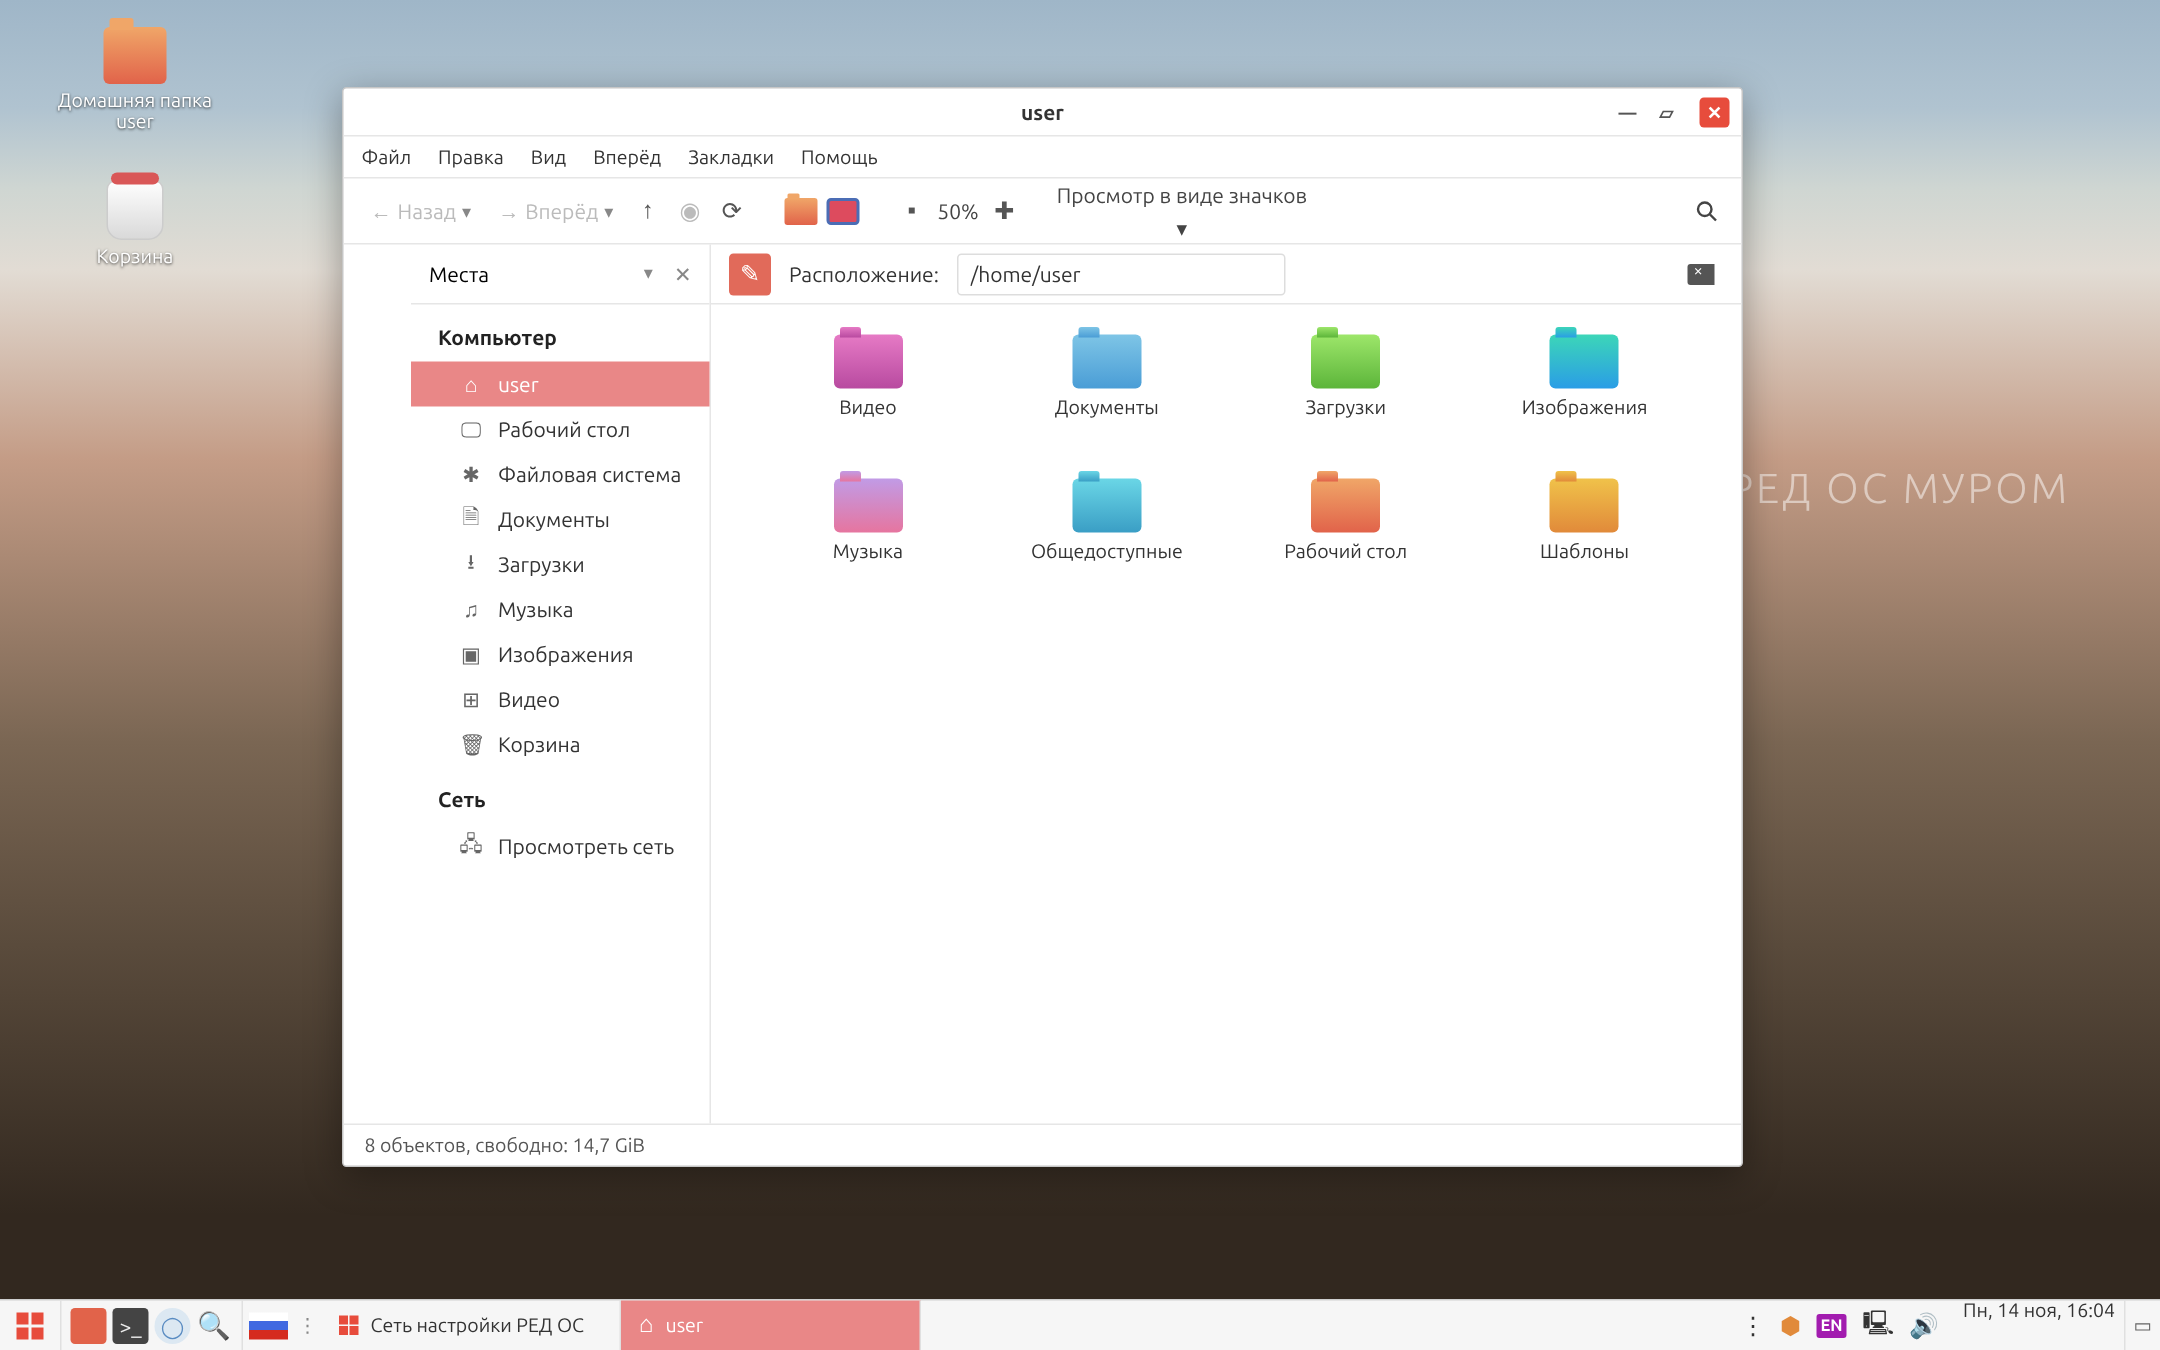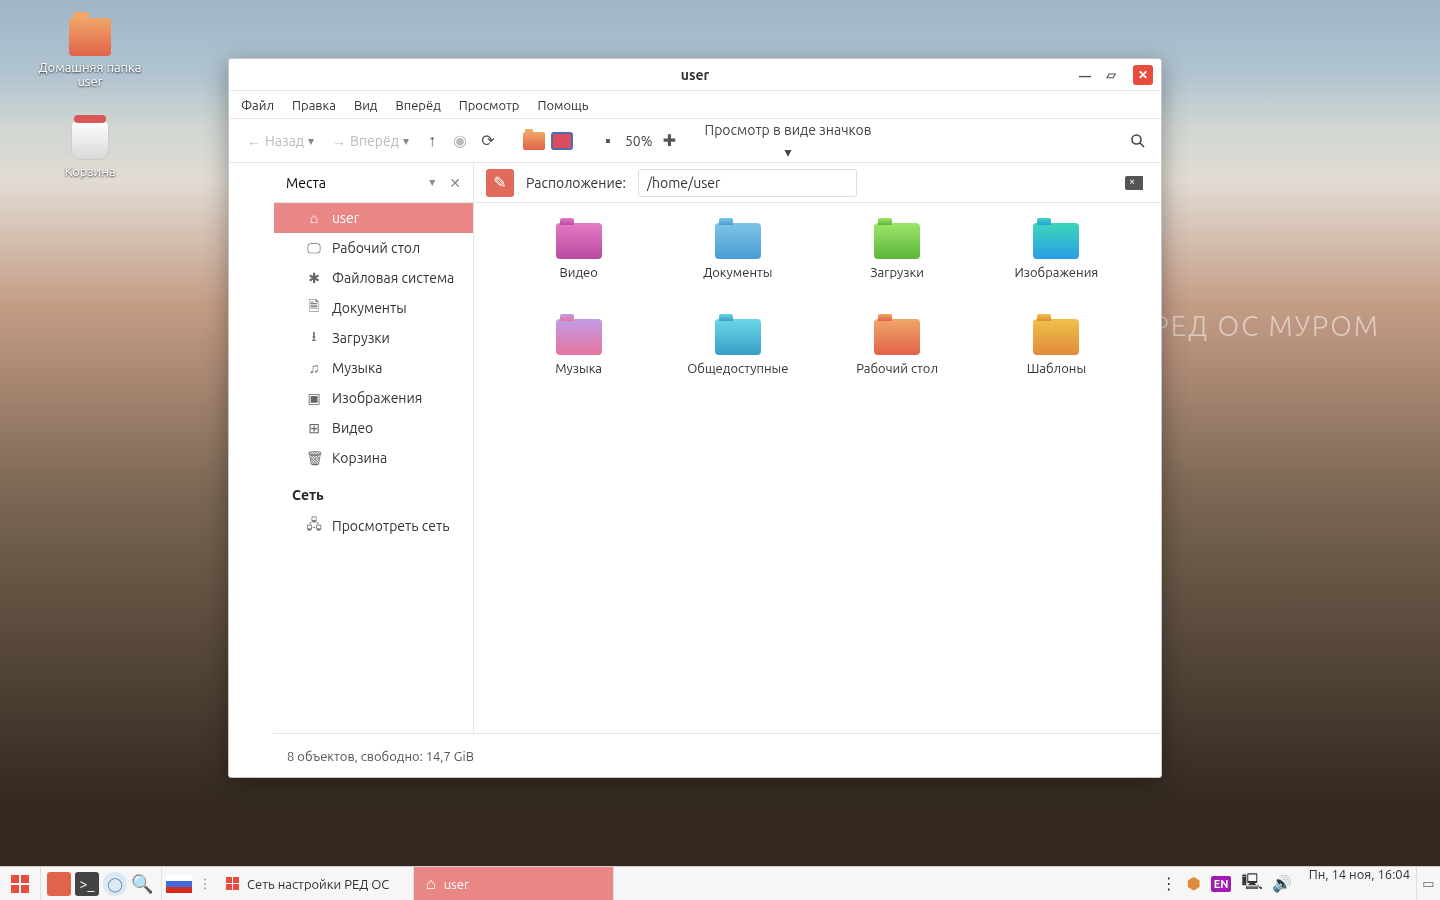--- a/index.html
+++ b/index.html
@@ -98,21 +98,21 @@
 .fldr::before{content:"";position:absolute;top:-5px;left:4px;width:14px;height:7px;border-radius:2px 2px 0 0;background:inherit;}
 .fldr.videos{background:linear-gradient(#e67ac5,#b84aa0);} 
 .fldr.docs{background:linear-gradient(#7ec5e6,#4a9dd6);} 
 .fldr.dl{background:linear-gradient(#9de66a,#5cb53a);} 
 .fldr.img{background:linear-gradient(#3cd6b8,#2a9de6);} 
 .fldr.music{background:linear-gradient(#c19be6,#e6759f);} 
 .fldr.pub{background:linear-gradient(#6ad6e6,#3a9ec5);} 
 .fldr.desk{background:linear-gradient(#f0a668,#e1634a);} 
 .fldr.tmpl{background:linear-gradient(#f0c24a,#e18a3a);} 
 
-.statusbar{height:44px;border-top:1px solid #e6e6e6;display:flex;align-items:center;padding:0 14px;font-size:13px;color:#555;margin-left:44px;}
+.statusbar{height:28px;border-top:1px solid #e6e6e6;display:flex;align-items:center;padding:0 14px;font-size:13px;color:#555;}
 
 
 .taskbar{
   position:absolute;left:0;right:0;bottom:0;height:34px;
   background:#f6f6f6;border-top:1px solid #cfcfcf;
   display:flex;align-items:stretch;font-size:13px;color:#333;
 }
 .tlogo{width:40px;display:flex;align-items:center;justify-content:center;cursor:pointer;}
 .tlogo .blocks{display:grid;grid-template-columns:8px 8px;grid-template-rows:8px 8px;gap:2px;}
 .tlogo .blocks span{background:#e74c3c;}
@@ -165,21 +165,21 @@
       <div class="tbtn min">—</div>
       <div class="tbtn max">▱</div>
       <div class="tbtn close">✕</div>
     </div>
 
     <div class="menubar">
       <span>Файл</span>
       <span>Правка</span>
       <span>Вид</span>
       <span>Вперёд</span>
-      <span>Просмотр</span>
+      <span>Закладки</span>
       <span>Помощь</span>
     </div>
 
     <div class="toolbar">
       <div class="tool disabled">
         <span>←</span>
         <span>Назад</span>
         <span class="arrow">▾</span>
       </div>
       <div class="tool disabled">
@@ -216,20 +216,21 @@
 
     <div class="body">
       <div class="sidebar">
         <div class="places-hdr">
           <span>Места</span>
           <span style="display:flex;gap:14px;">
             <span class="arrow">▾</span>
             <span class="x">✕</span>
           </span>
         </div>
+        <div class="section-title">Компьютер</div>
         <div id="sb-items">
             <div class="srow active">
               <span class="ico">⌂</span>
               <span>user</span>
             </div>
             <div class="srow">
               <span class="ico">🖵</span>
               <span>Рабочий стол</span>
             </div>
             <div class="srow">

